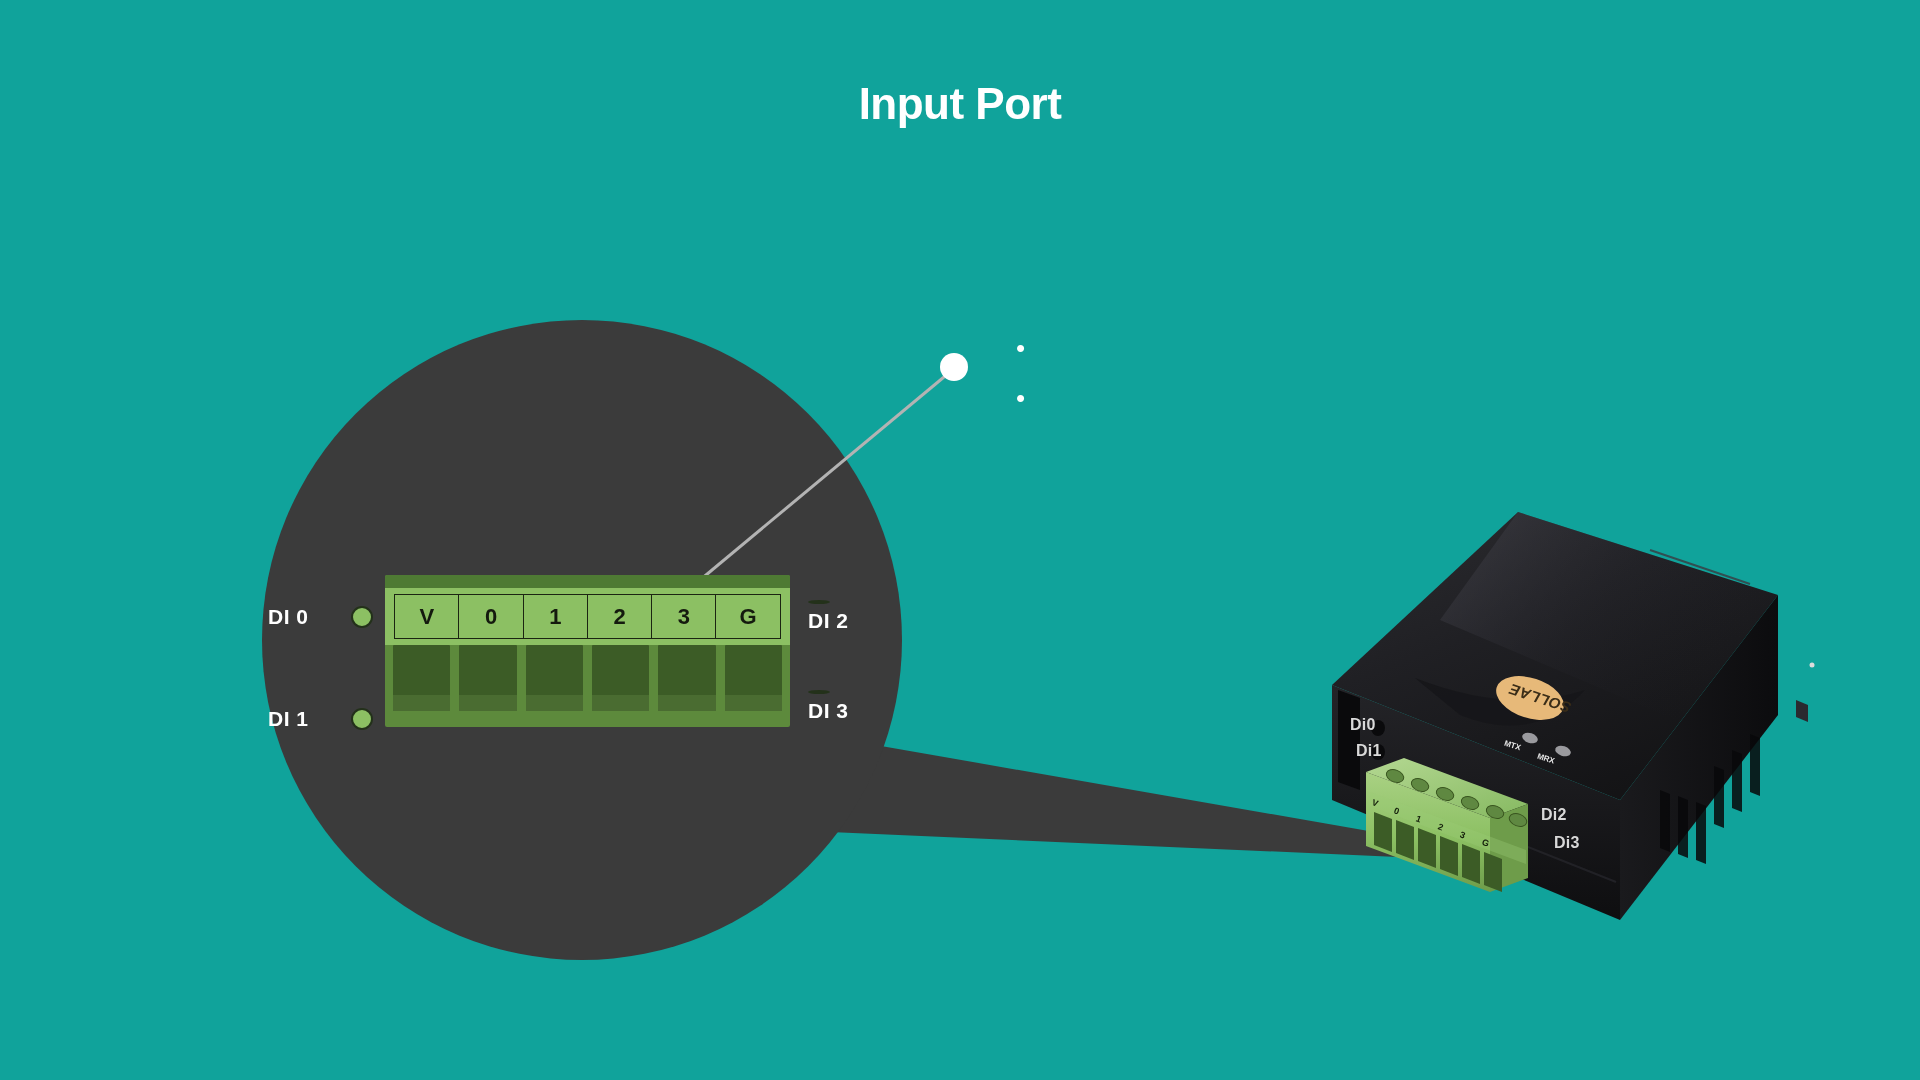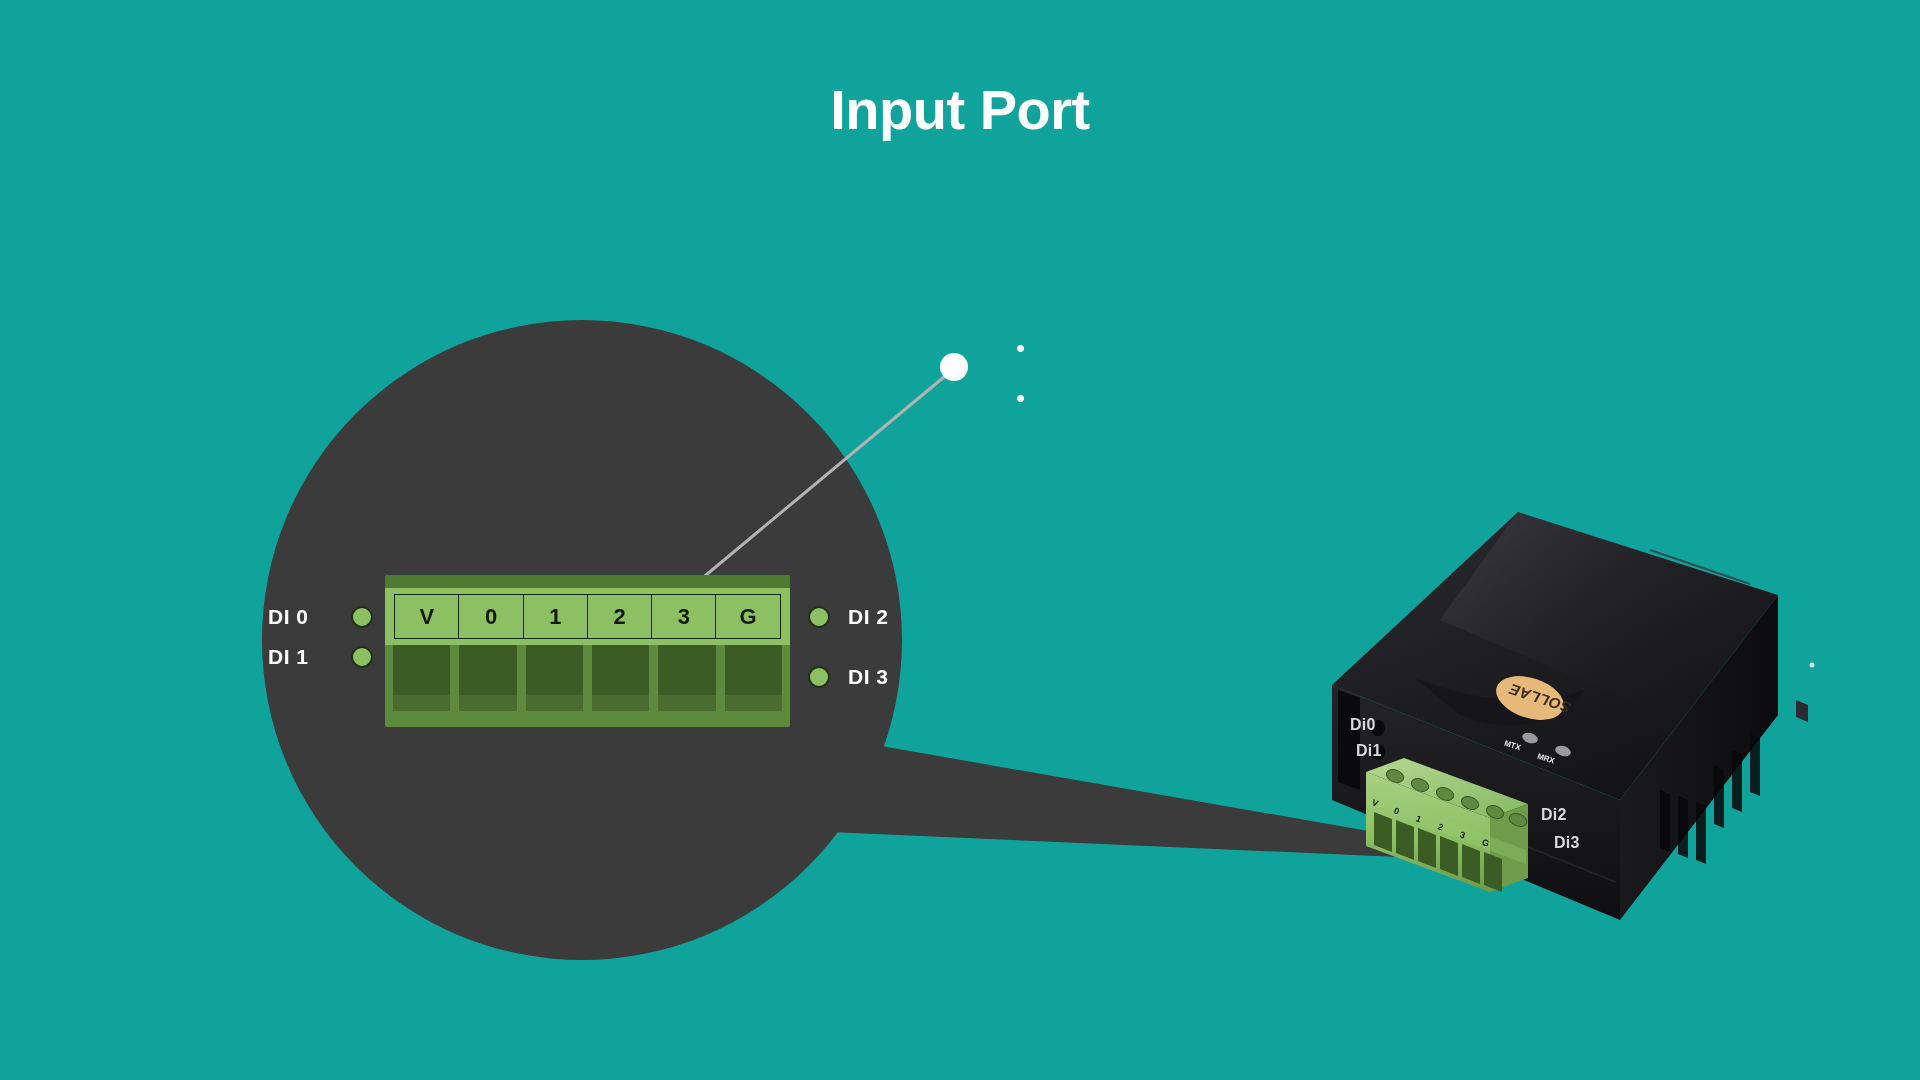--- a/index.html
+++ b/index.html
@@ -24,21 +24,21 @@
   }
 
   
   #page-title {
     position: absolute;
     left: 0;
     top: 82px;
     width: 1920px;
     text-align: center;
     color: #ffffff;
-    font-size: 56px;
+    font-size: 44px;
     font-weight: bold;
     letter-spacing: -0.5px;
     line-height: 1;
     white-space: pre;
   }
 
   
   #callout-text {
     position: absolute;
     left: 1016px;
@@ -104,44 +104,44 @@
   }
 
   
   .di-group {
     position: absolute;
     display: flex;
     align-items: center;
     height: 34px;
   }
   .di-left  { flex-direction: row; gap: 24px; }
-  .di-right { flex-direction: row; }
+  .di-right { flex-direction: column; }
   .di-label {
     color: #ffffff;
     font-size: 21px;
     font-weight: bold;
     letter-spacing: 0.5px;
     white-space: pre;
     line-height: 34px;
   }
   .di-led {
     width: 22px;
     height: 22px;
     border-radius: 50%;
     background: #8cc063;
     border: 2px solid #23311a;
     box-sizing: border-box;
   }
   .di-left .di-led  { margin-left: 18px; }
   .di-right .di-led { margin-right: 18px; }
 
   #di0 { left: 268px; top: 600px; }
-  #di1 { left: 268px; top: 640px; }
+  #di1 { left: 268px; top: 702px; }
   #di2 { left: 808px; top: 600px; }
-  #di3 { left: 808px; top: 660px; }
+  #di3 { left: 808px; top: 690px; }
 
   
   #terminal-block {
     position: absolute;
     left: 385px;
     top: 575px;
     width: 405px;
     height: 152px;
     background: #5d8a3c;
     border-radius: 2px;

